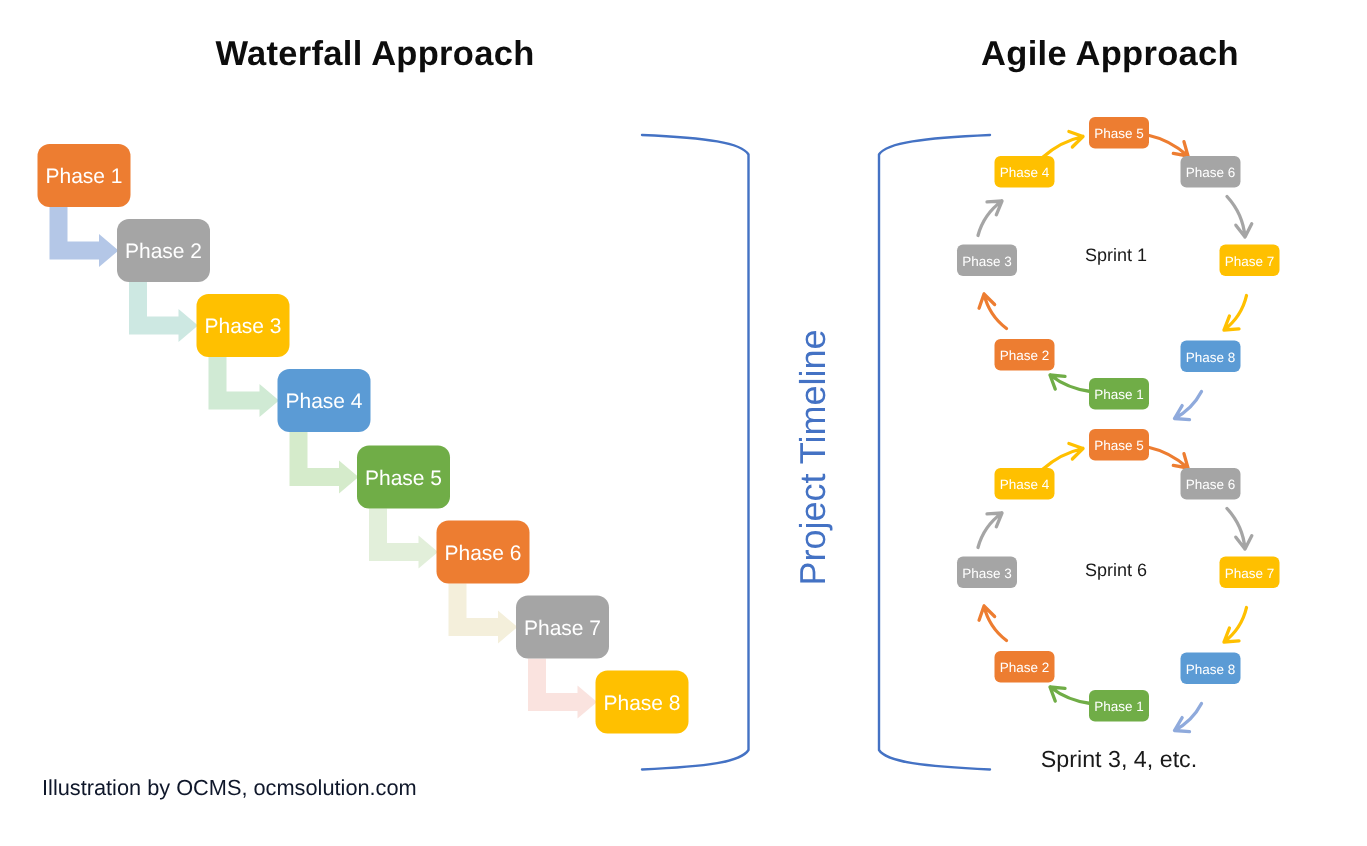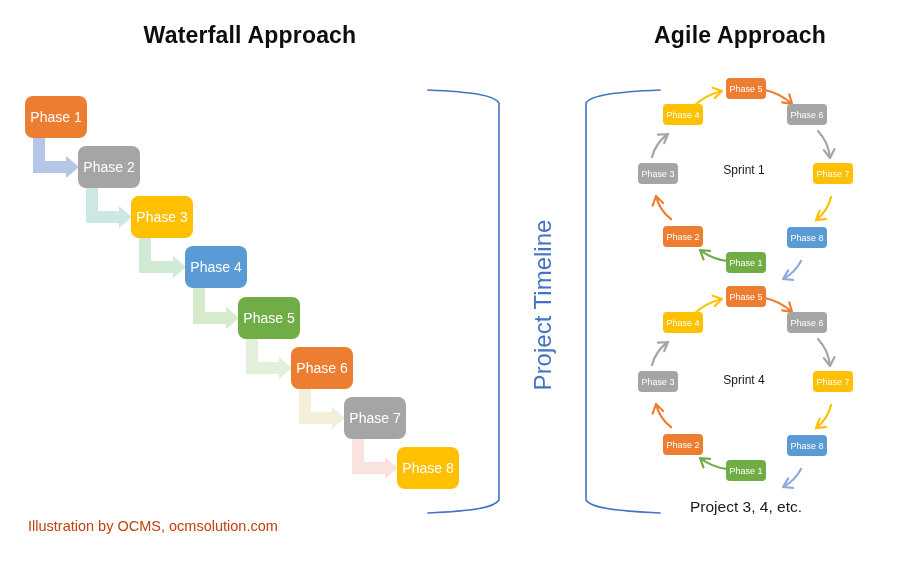--- a/index.html
+++ b/index.html
@@ -15,21 +15,21 @@
   .ag-box{position:absolute;width:40px;height:21px;border-radius:4px;color:#ffffff;
           font-size:9px;display:flex;align-items:center;justify-content:center;white-space:nowrap;}
   .timeline-label{position:absolute;left:449px;top:290px;width:190px;height:30px;
           text-align:center;font-size:24px;font-weight:400;transform:rotate(-90deg);
           transform-origin:center center;color:#4472C4;}
   .sprint-label{position:absolute;width:120px;text-align:center;font-size:12px;color:#1a1a1a;}
   .sprint-label-1{left:684px;top:163px;}
   .sprint-label-2{left:684px;top:373px;}
   .sprint-footer{position:absolute;left:666px;top:498px;width:160px;text-align:center;
           font-size:15.5px;color:#1a1a1a;}
-  .credit{position:absolute;left:28px;top:518px;font-size:14.5px;color:#c2410c;}
+  .credit{position:absolute;left:28px;top:518px;font-size:14.5px;color:#0f172a;}
 </style>
 </head>
 <body>
 
 <div class="canvas">
 
   <svg id="diagram-svg" viewBox="0 0 911 564" xmlns="http://www.w3.org/2000/svg">
       <path d="M428,90 C472,92 494,95 499,103 L499,500 C494,508 472,511 428,513" fill="none" stroke="#4472C4" stroke-width="1.6" stroke-linecap="round" stroke-linejoin="round"></path>
       <path d="M660,90 C616,92 591,95 586,103 L586,500 C591,508 616,511 660,513" fill="none" stroke="#4472C4" stroke-width="1.6" stroke-linecap="round" stroke-linejoin="round"></path>
       <polygon points="33,138 33,173 66,173 66,178 79,167 66,156 66,161 45,161 45,138" fill="#B4C7E7"></polygon>
@@ -87,18 +87,18 @@
       <div class="ag-box" style="left: 726px; top: 460px; background: rgb(112, 173, 71);">Phase 1</div>
       <div class="ag-box" style="left: 663px; top: 434px; background: rgb(237, 125, 49);">Phase 2</div>
       <div class="ag-box" style="left: 638px; top: 371px; background: rgb(165, 165, 165);">Phase 3</div>
       <div class="ag-box" style="left: 663px; top: 312px; background: rgb(255, 192, 0);">Phase 4</div>
     </div>
 
   <div class="timeline-label" id="timeline-label" style="color: rgb(68, 114, 196);">Project Timeline</div>
 
   <div class="sprint-label sprint-label-1">Sprint 1</div>
 
-  <div class="sprint-label sprint-label-2">Sprint 4</div>
+  <div class="sprint-label sprint-label-2">Sprint 6</div>
 
-  <div class="sprint-footer">Project 3, 4, etc.</div>
+  <div class="sprint-footer">Sprint 3, 4, etc.</div>
 
   <div class="credit">Illustration by OCMS, ocmsolution.com</div>
 </div>
 
 </body></html>

